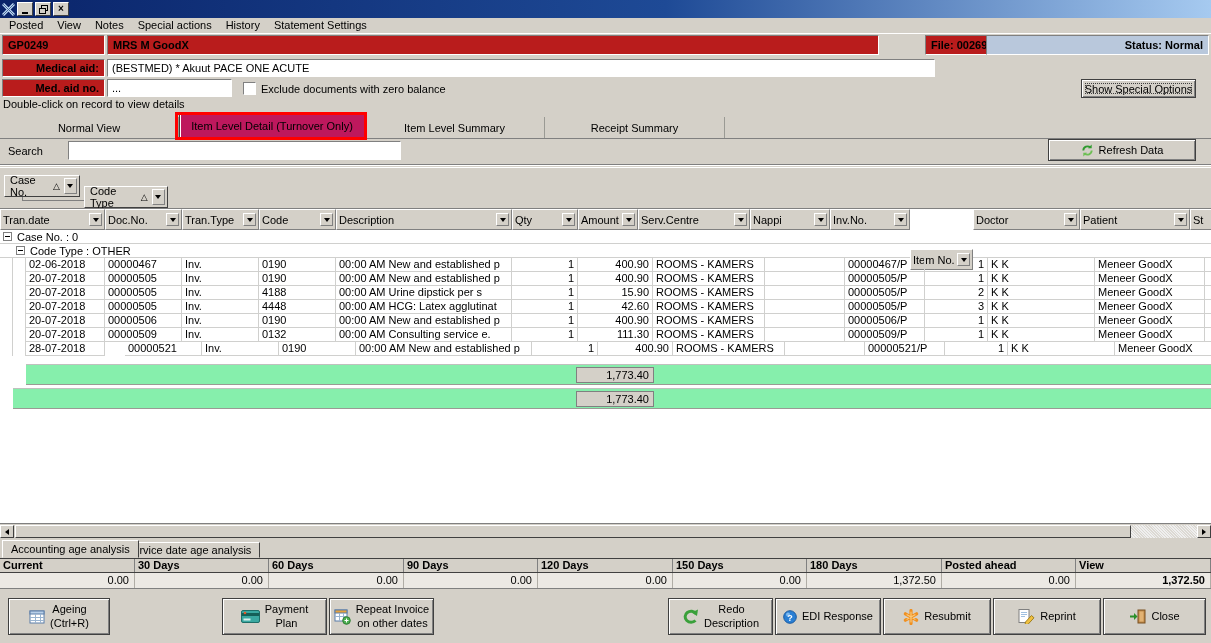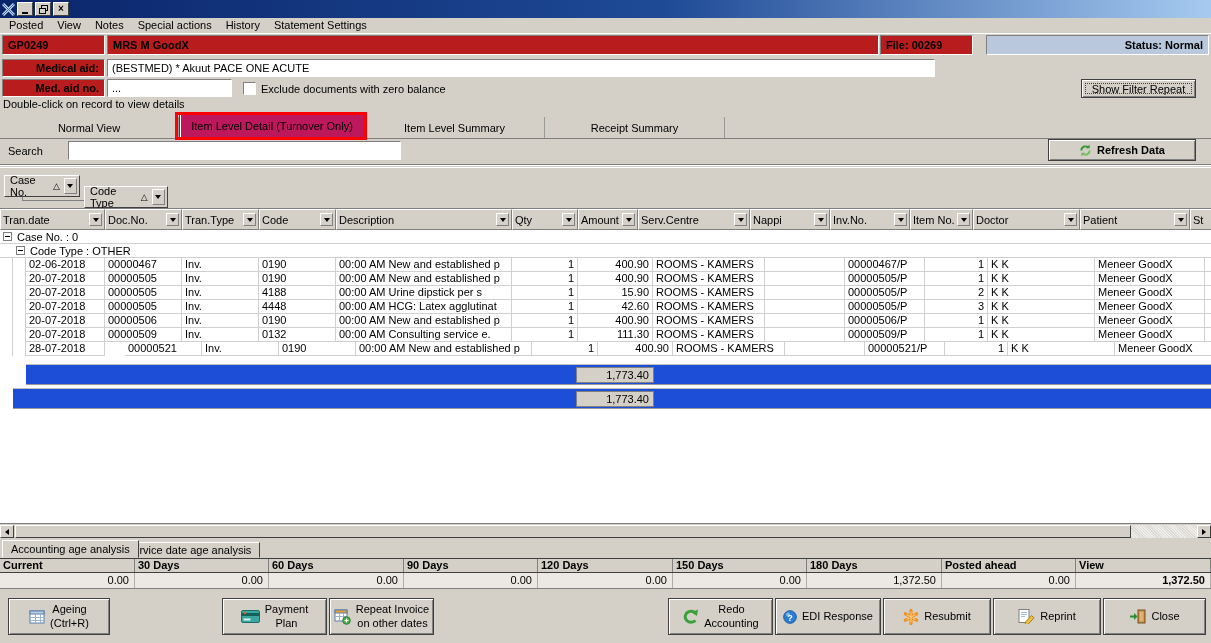--- a/index.html
+++ b/index.html
@@ -80,21 +80,21 @@
   .grouprow { height:14px; display:flex; align-items:center; border-bottom:1px solid #d0d0ce;
     background:#fff; gap:5px; white-space:nowrap; }
   .expbox { width:9px; height:9px; flex:none; background:#fff; border:1px solid #808080;
     position:relative; }
   .expbox::before { content:""; position:absolute; left:1px; top:3px; width:5px; height:1px; background:#000; }
   .drow { display:flex; height:14px; }
   .ind { flex:none; width:13px; border-right:1px solid #d0d0ce; }
   .dcell { flex:none; height:14px; border-right:1px solid #d0d0ce; border-bottom:1px solid #d0d0ce;
     padding:0 3px; overflow:hidden; white-space:nowrap; line-height:13px; }
   .dcell.num { text-align:right; }
-  .footerrow { position:relative; height:21px; background:#1d4ed8; border-top:1px solid #c0c0be;
+  .footerrow { position:relative; height:21px; background:#86efac; border-top:1px solid #c0c0be;
     border-bottom:1px solid #9a9a94; }
   .totalbox { position:absolute; top:2px; width:78px; height:16px; background:#d4d0c8;
     border:1px solid #808080; text-align:right; padding:1px 4px 0 0; }
   .hscroll { position:absolute; left:0; right:0; bottom:0; height:15px; background:#d4d0c8;
     border-top:1px solid #808080; }
   .scrollarrow { position:absolute; top:1px; width:14px; height:13px; background:#d4d0c8;
     border:1px solid; border-color:#fff #404040 #404040 #fff; display:flex; align-items:center; justify-content:center; }
   .arrl { width:0; height:0; border-top:3px solid transparent; border-bottom:3px solid transparent; border-right:4px solid #000; }
   .arrr { width:0; height:0; border-top:3px solid transparent; border-bottom:3px solid transparent; border-left:4px solid #000; }
   .thumb { position:absolute; top:1px; left:15px; width:1116px; height:13px; background:#d4d0c8;
@@ -151,54 +151,54 @@
 <span class="menuitem">Posted</span>
     <span class="menuitem">View</span>
     <span class="menuitem">Notes</span>
     <span class="menuitem">Special actions</span>
     <span class="menuitem">History</span>
     <span class="menuitem">Statement Settings</span>
   </div>
 
 <div class="fieldbox" style="left:2px; top:35px; width:103px;">GP0249</div>
 <div class="fieldbox" style="left:107px; top:35px; width:772px;">MRS M GoodX</div>
-<div class="fieldbox" style="left:880px; top:35px; width:93px;">File: 00269</div>
+<div class="fieldbox" style="left:925px; top:35px; width:93px;">File: 00269</div>
 <div class="fieldbox" id="status-box" style="left: 986px; top: 35px; width: 223px; justify-content: flex-end; background: rgb(185, 200, 220);">Status: Normal</div>
 
 <div class="fieldbox labelbox" style="left:2px; top:59px; width:103px; height:18px;">Medical aid:</div>
 <div class="sunkenfield" style="left:107px; top:59px; width:828px; height:18px;">
     <span>(BESTMED) * Akuut PACE ONE ACUTE</span>
   </div>
 
 <div class="fieldbox labelbox" style="left:2px; top:79px; width:103px; height:18px;">Med. aid no.</div>
 <div class="sunkenfield" style="left:107px; top:79px; width:125px; height:18px;">
   <input class="flat" value="..." style="">
 </div>
 <span class="checkbox abs" style="left:243px; top:82px;"></span>
 <span class="abs" style="left:261px; top:83px;">Exclude documents with zero balance</span>
 <div class="btn3d dotted" style="left:1081px; top:79px; width:115px; height:19px;">
-    <span>Show Filter Repeat</span>
+    <span>Show Special Options</span>
   </div>
 
 <div class="abs" style="left:3px; top:98px;">Double-click on record to view details</div>
 
 <div class="tabstrip" id="tabstrip">
     <div class="tab" style="left: 0px; width: 179px;">Normal View</div>
     <div class="tab selected" style="left: 179px; width: 186px;">Item Level Detail (Turnover Only)</div>
     <div class="tab" style="left: 365px; width: 180px;">Item Level Summary</div>
     <div class="tab" style="left: 545px; width: 180px;">Receipt Summary</div>
   </div>
 <div class="annotation" id="annot" style="border-color: rgb(255, 0, 0);"></div>
 
 <div class="searchrow">
   <span class="abs" style="left:8px; top:6px;">Search</span>
   <div class="sunkenfield" style="left:68px; top:2px; width:333px; height:19px;">
     <input class="flat" value="" style="">
   </div>
-  <div class="btn3d" style="left:1048px; top:0px; width:148px; height:22px; gap:5px;font-weight:bold;">
+  <div class="btn3d" style="left:1048px; top:0px; width:148px; height:22px; gap:5px;">
     <span style="display:flex">
       <svg width="13" height="13" viewBox="0 0 14 14">
           <path d="M2.5 7a4.5 4.5 0 0 1 7.6-3.2" fill="none" stroke="#2f9a2f" stroke-width="2"></path>
           <path d="M11.5 0.5v4h-4z" fill="#2f9a2f"></path>
           <path d="M11.5 7a4.5 4.5 0 0 1-7.6 3.2" fill="none" stroke="#6dbf54" stroke-width="2"></path>
           <path d="M2.5 13.5v-4h4z" fill="#6dbf54"></path>
         </svg>
     </span>
     <span>Refresh Data</span>
   </div>
@@ -277,21 +277,21 @@
         <span class="hfilter">
           <i class="tri"></i>
         </span>
       </div>
       <div class="hcell" style="width: 80px;">
         <span>Inv.No.</span>
         <span class="hfilter">
           <i class="tri"></i>
         </span>
       </div>
-      <div class="hcell" style="width: 63px;">
+      <div class="hcell" style="width: 63px; margin-top: 40px;">
         <span>Item No.</span>
         <span class="hfilter">
           <i class="tri"></i>
         </span>
       </div>
       <div class="hcell" style="width: 107px;">
         <span>Doctor</span>
         <span class="hfilter">
           <i class="tri"></i>
         </span>
@@ -531,21 +531,21 @@
 on other dates</span>
     </div>
     <div class="btn3d bigbtn" style="left: 668px; width: 105px;">
       <span class="bicon">
         <svg width="17" height="16">
           <path d="M13.5 11.5a6 5.5 0 1 1 0.5-7" fill="none" stroke="#3aa03a" stroke-width="3"></path>
           <path d="M16 0.5l-1 6.5-5.5-3.5z" fill="#3aa03a"></path>
         </svg>
       </span>
       <span class="blabel">Redo
-Accounting</span>
+Description</span>
     </div>
     <div class="btn3d bigbtn" style="left: 775px; width: 106px;">
       <span class="bicon">
         <svg width="14" height="14">
           <circle cx="7" cy="7" r="6.3" fill="#2a7fd4" stroke="#1a5aa0"></circle>
           <circle cx="5" cy="4.5" r="2" fill="#7ab8f0"></circle>
           <text x="7" y="10.5" font-size="9" fill="#fff" text-anchor="middle" font-weight="bold">?</text>
         </svg>
       </span>
       <span class="blabel">EDI Response</span>

